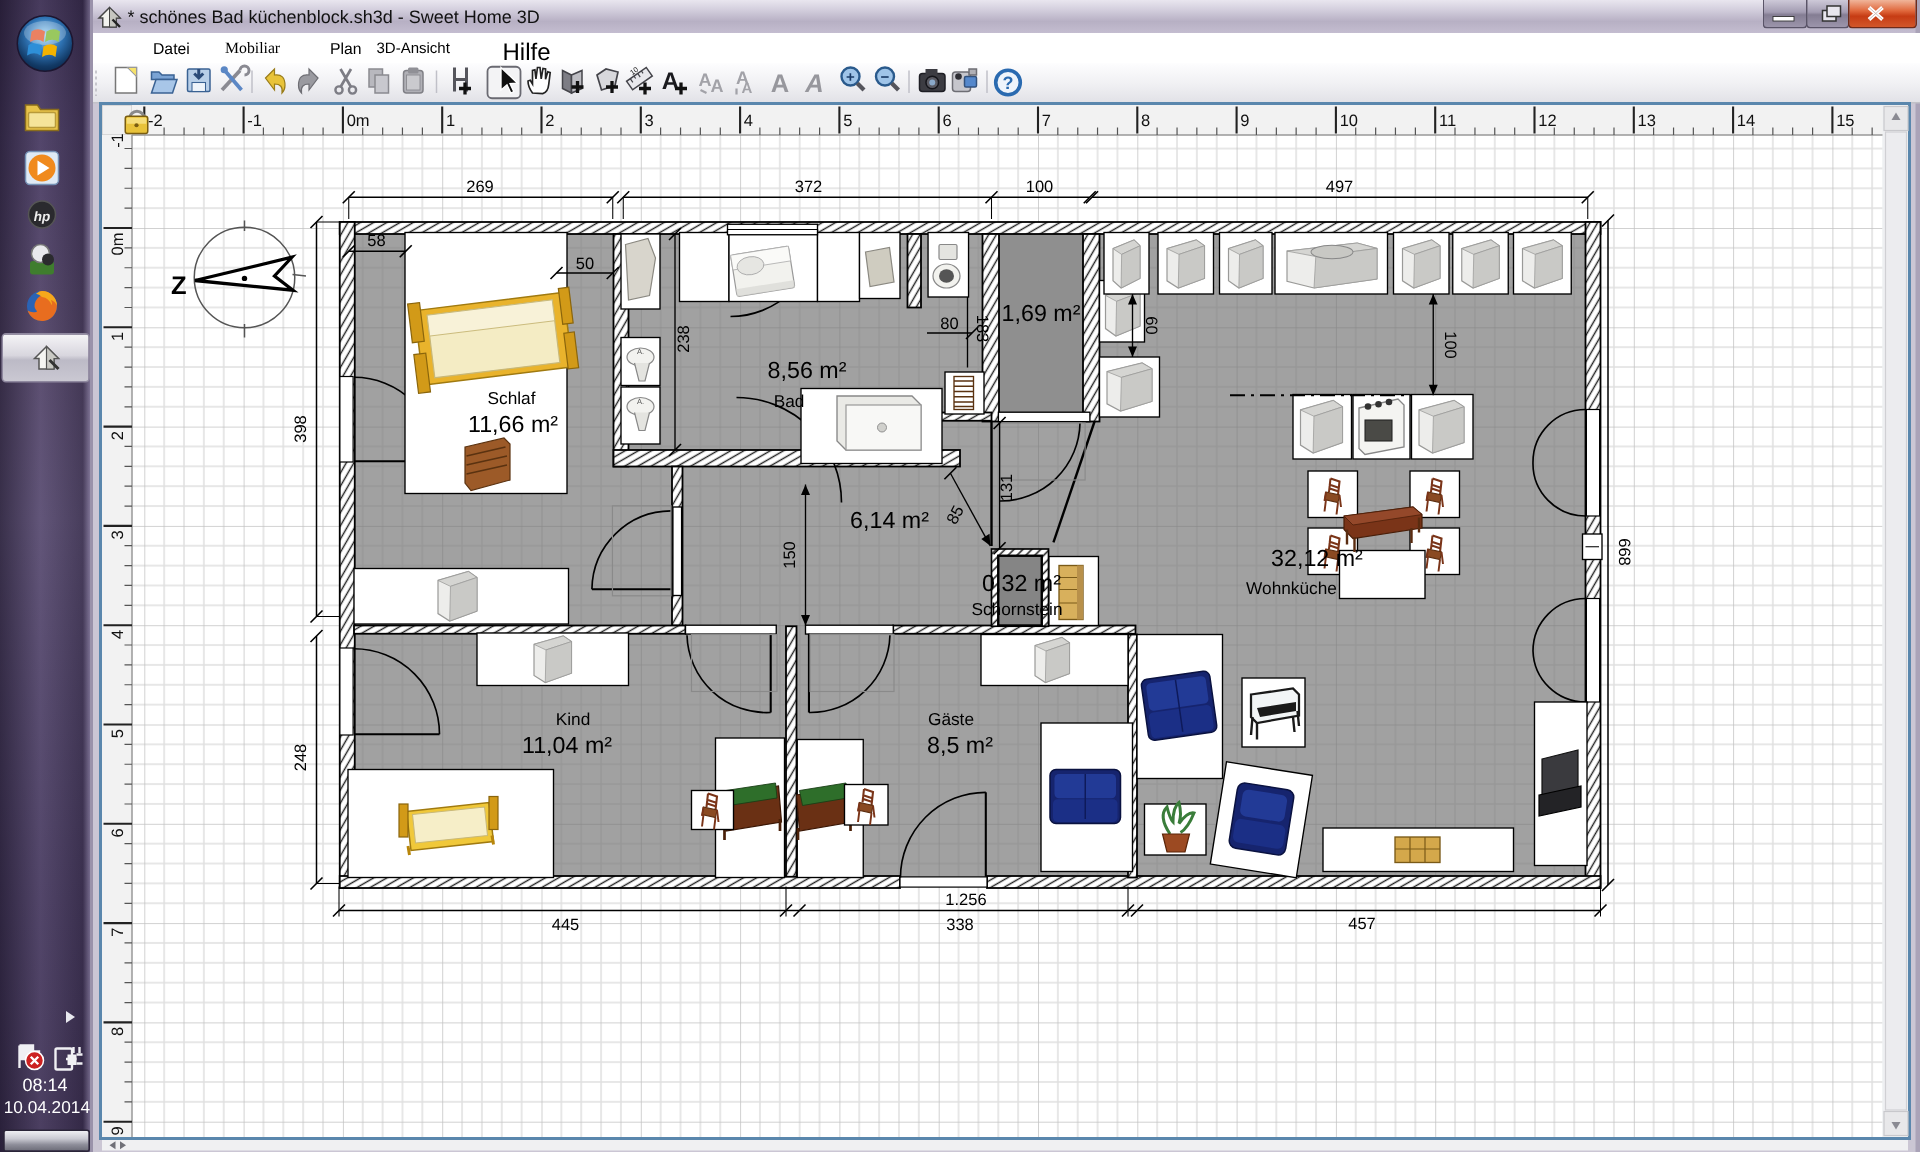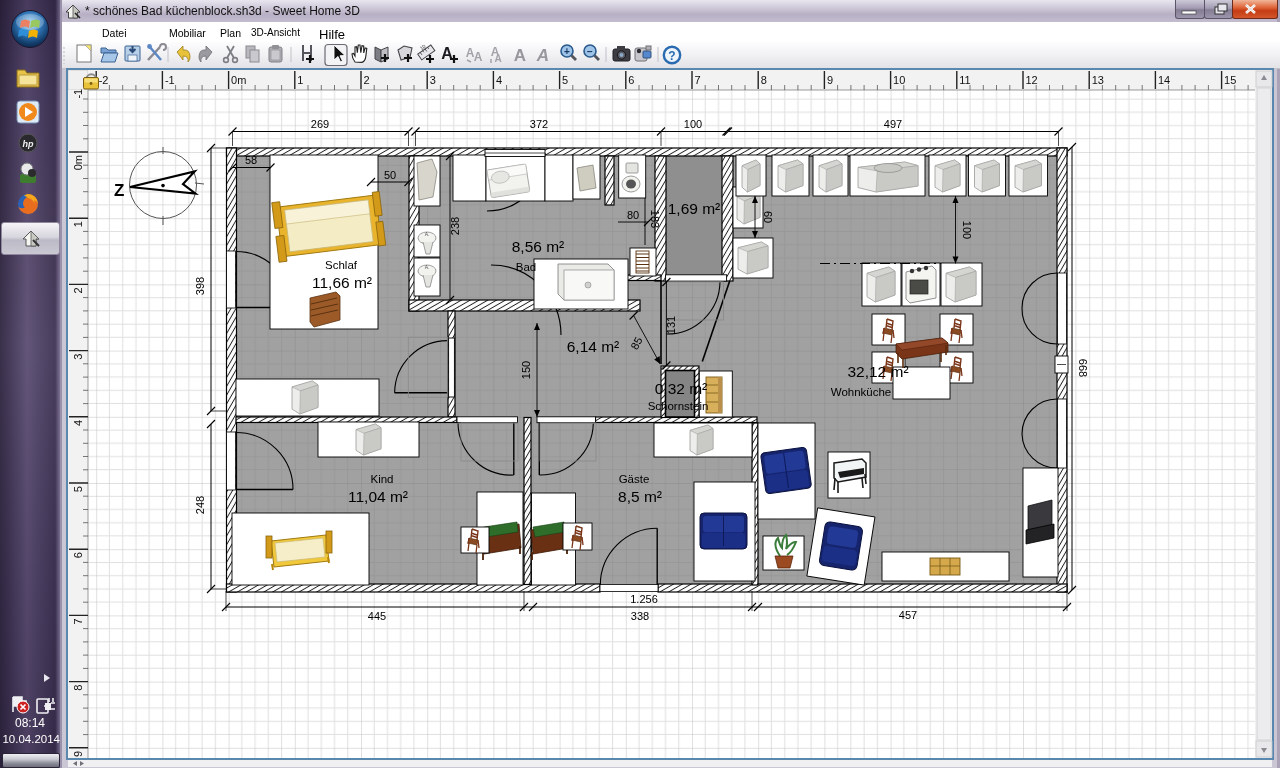--- a/index.html
+++ b/index.html
@@ -105,24 +105,24 @@
 <g>
  <rect x="40" y="7" width="9" height="7" fill="#e8e6ee" stroke="#333" stroke-width="1"></rect>
  <rect x="43" y="4" width="9" height="7" fill="#e8e6ee" stroke="#333" stroke-width="1"></rect>
 </g>
 <path d="M71,5 l9,8 M80,5 l-9,8" stroke="#fff" stroke-width="2.6"></path>
 <path d="M71,5 l9,8 M80,5 l-9,8" stroke="#42150a" stroke-width="0.6" opacity="0.3"></path>
 </svg>
 <div class="abs" style="left:62px;top:22px;width:1218px;height:20px;background:#ffffff;border-bottom:1px solid #d8d8d8;"></div>
 <div class="abs" style="left:66px;top:27px;height:14px;font-size:10.5px;color:#000;padding-left:36px;">Datei</div>
 <div class="abs" style="left:102px;top:27px;height:14px;font-size:10.5px;color:#000;margin-top:37px;">Bearbeiten</div>
-<div class="abs" style="left:169px;top:27px;height:14px;font-size:10.5px;color:#000;">Mobiliar</div>
+<div class="abs" style="left:150px;top:27px;height:14px;font-size:10.5px;color:#000;font-family:Liberation Serif, serif;">Mobiliar</div>
 <div class="abs" style="left:220px;top:27px;height:14px;font-size:10.5px;color:#000;">Plan</div>
 <div class="abs" style="left:251px;top:27px;height:14px;font-size:10px;color:#000;">3D-Ansicht</div>
-<div class="abs" style="left:319px;top:27px;height:14px;font-size:13px;color:#000;">Hilfe</div>
+<div class="abs" style="left:335px;top:27px;height:14px;font-size:16px;color:#000;">Hilfe</div>
 
 <div class="abs" style="left:62px;top:42px;width:1218px;height:26px;
  background:linear-gradient(180deg,#fdfdfe 0%,#f0f0f3 55%,#e2e2e7 100%);border-bottom:1px solid #c2c2c8;"></div>
 <svg style="position:absolute;left:62px;top:42px" width="1218" height="26" viewBox="0 0 1218 26" xmlns="http://www.w3.org/2000/svg">
       <path d="M2,5 l0,17 M2,25 l0,0" stroke="#b9b9c0" stroke-dasharray="2,2"></path>
 <g transform="translate(14,0)">
         <rect x="1" y="3" width="14" height="17" fill="#fff" stroke="#777"></rect>
         <path d="M9,3 l6,0 0,6 z" fill="#f7e36b" stroke="#999" stroke-width="0.7"></path>
       </g>
 <g transform="translate(38,0)">

